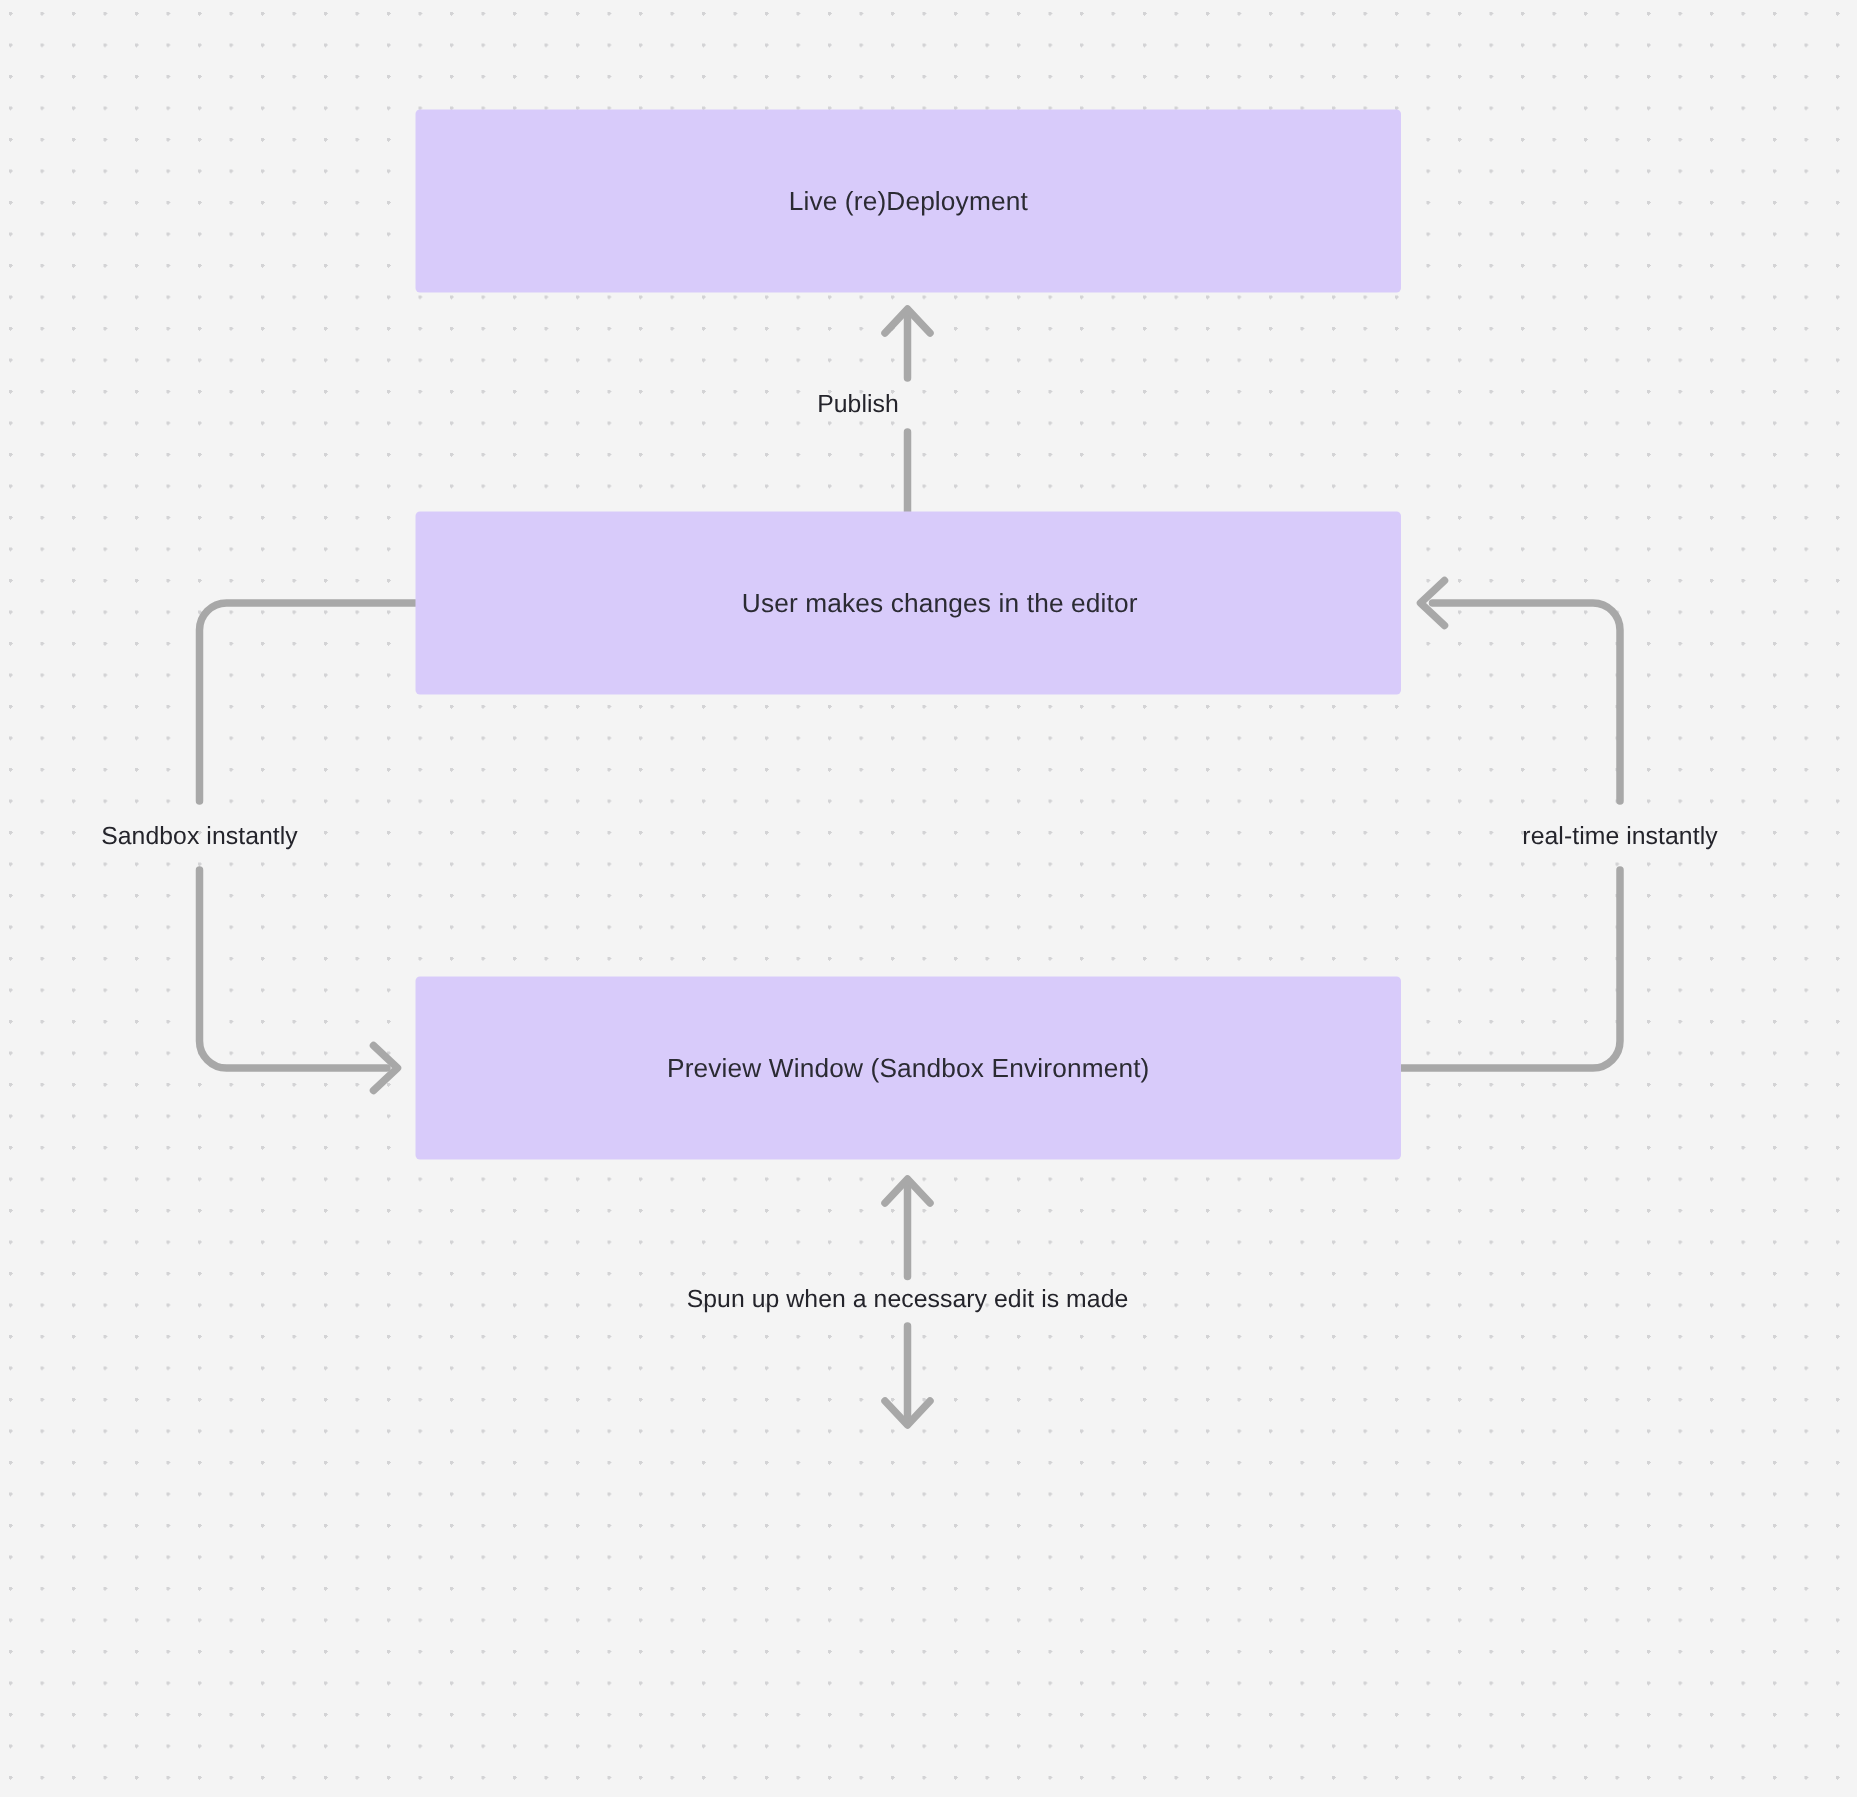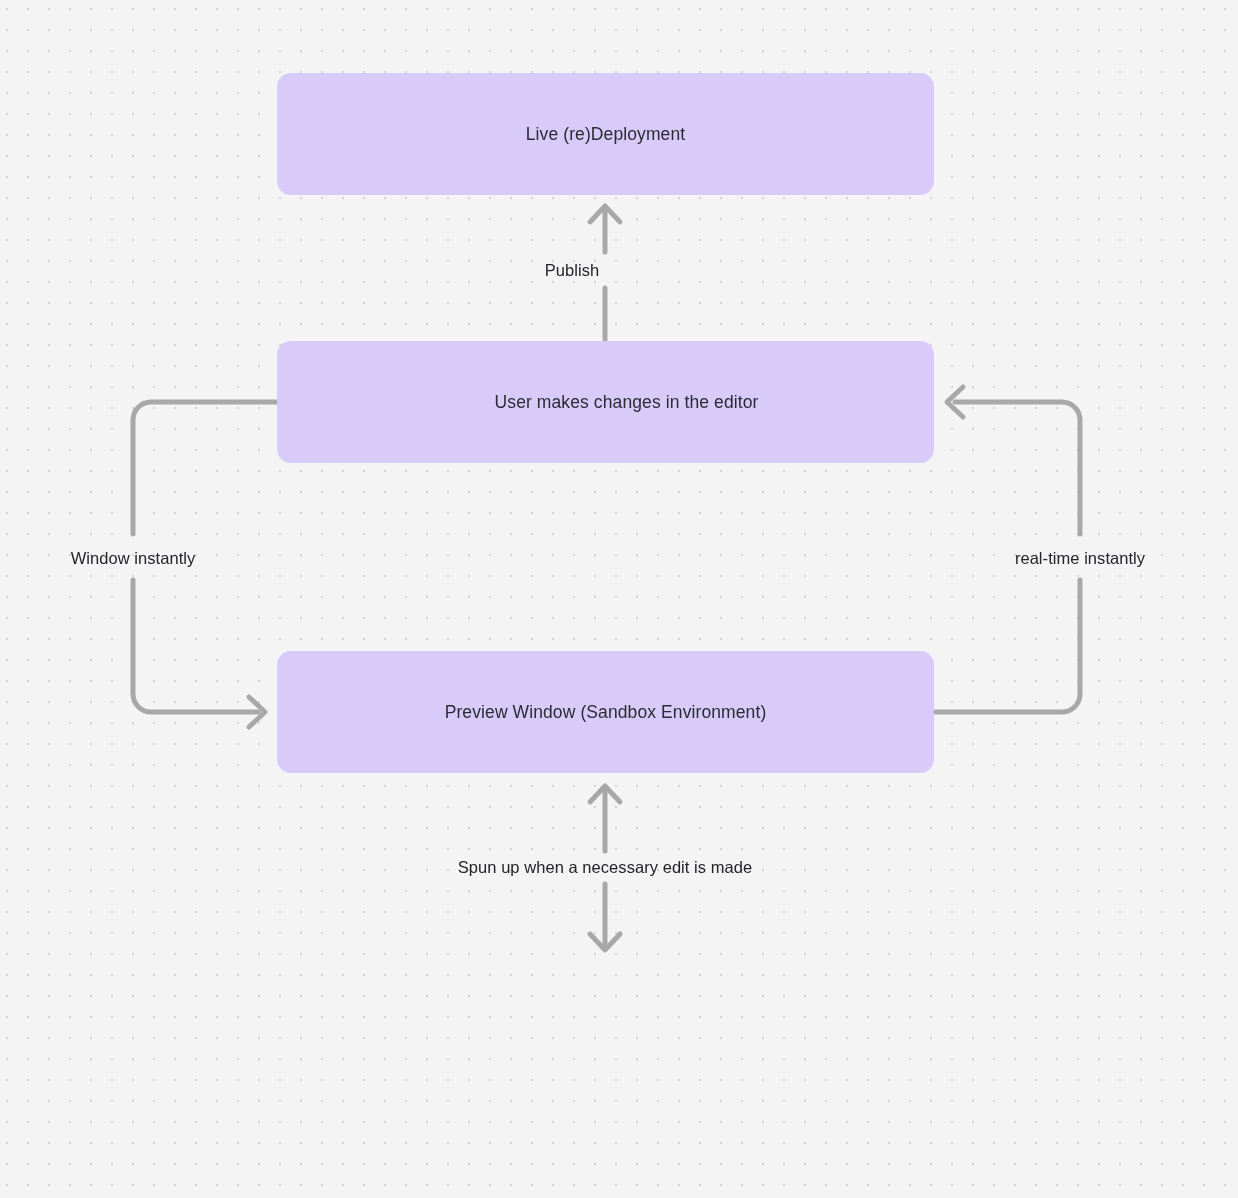--- a/index.html
+++ b/index.html
@@ -22,21 +22,21 @@
     position: absolute;
     left: 0;
     top: 0;
     width: 1238px;
     height: 1198px;
     pointer-events: none;
   }
   .node {
     position: absolute;
     background: #d8cbfa;
-    border-radius: 14px;
+    border-radius: 3px;
     display: flex;
     align-items: center;
     justify-content: center;
     box-sizing: border-box;
     color: #2b2b33;
     font-size: 17.5px;
     letter-spacing: 0.1px;
     text-align: center;
     line-height: 1.3;
   }
@@ -95,19 +95,19 @@
     <span>User makes changes in the editor</span>
   </div>
 
   <div class="node" style="left:277px; top:651px; width:657px; height:122px;">
     <span>Preview Window (Sandbox Environment)</span>
   </div>
 
 
   <div class="edge-label" style="left:572px; top:270px;">Publish</div>
 
-  <div class="edge-label" style="left:133px; top:558px;">Window instantly</div>
+  <div class="edge-label" style="left:133px; top:558px;">Sandbox instantly</div>
 
   <div class="edge-label" style="left:1080px; top:558px;">real-time instantly</div>
 
   <div class="edge-label" style="left:605px; top:867px;">Spun up when a necessary edit is made</div>
 
 </div>
 
 </body></html>

